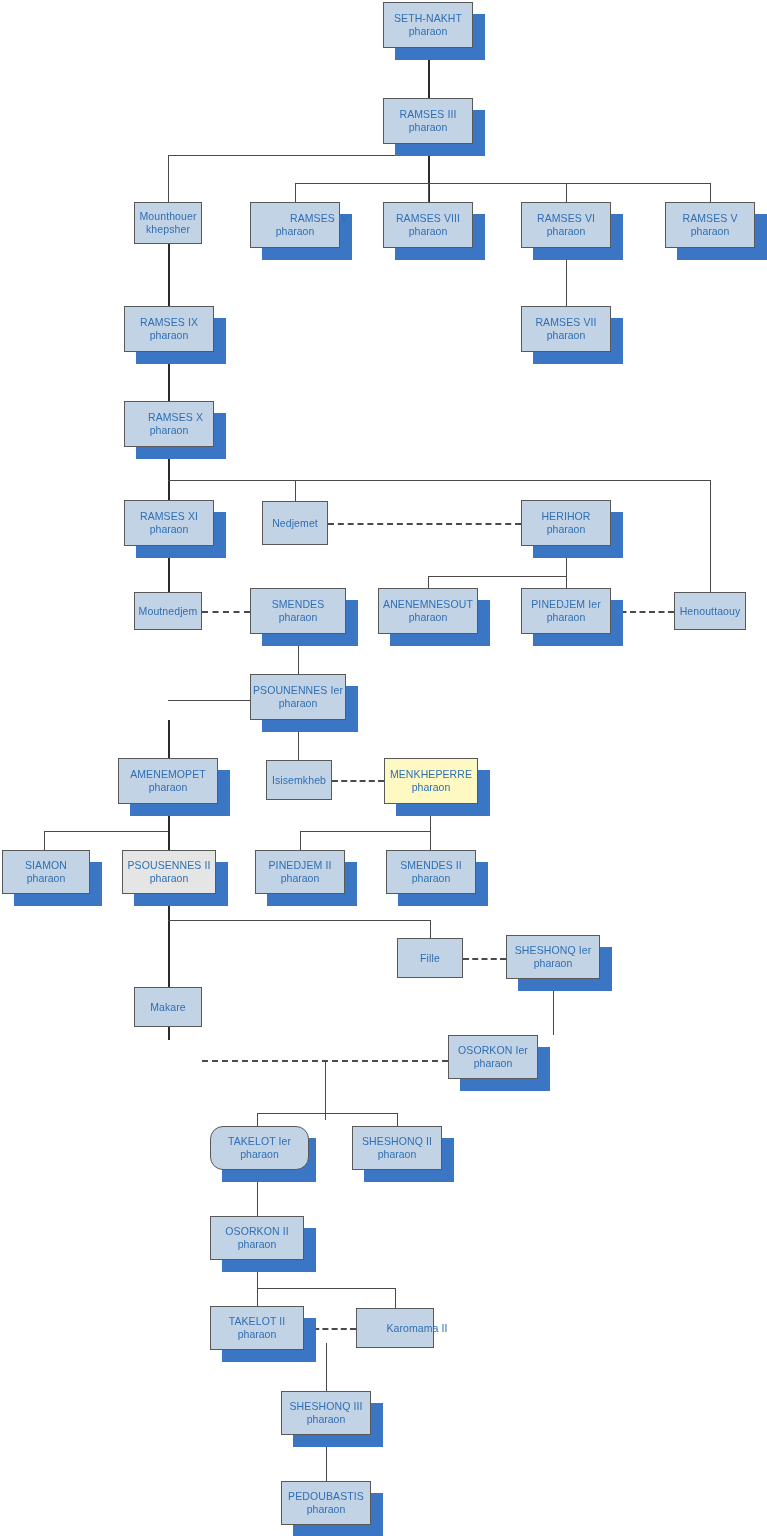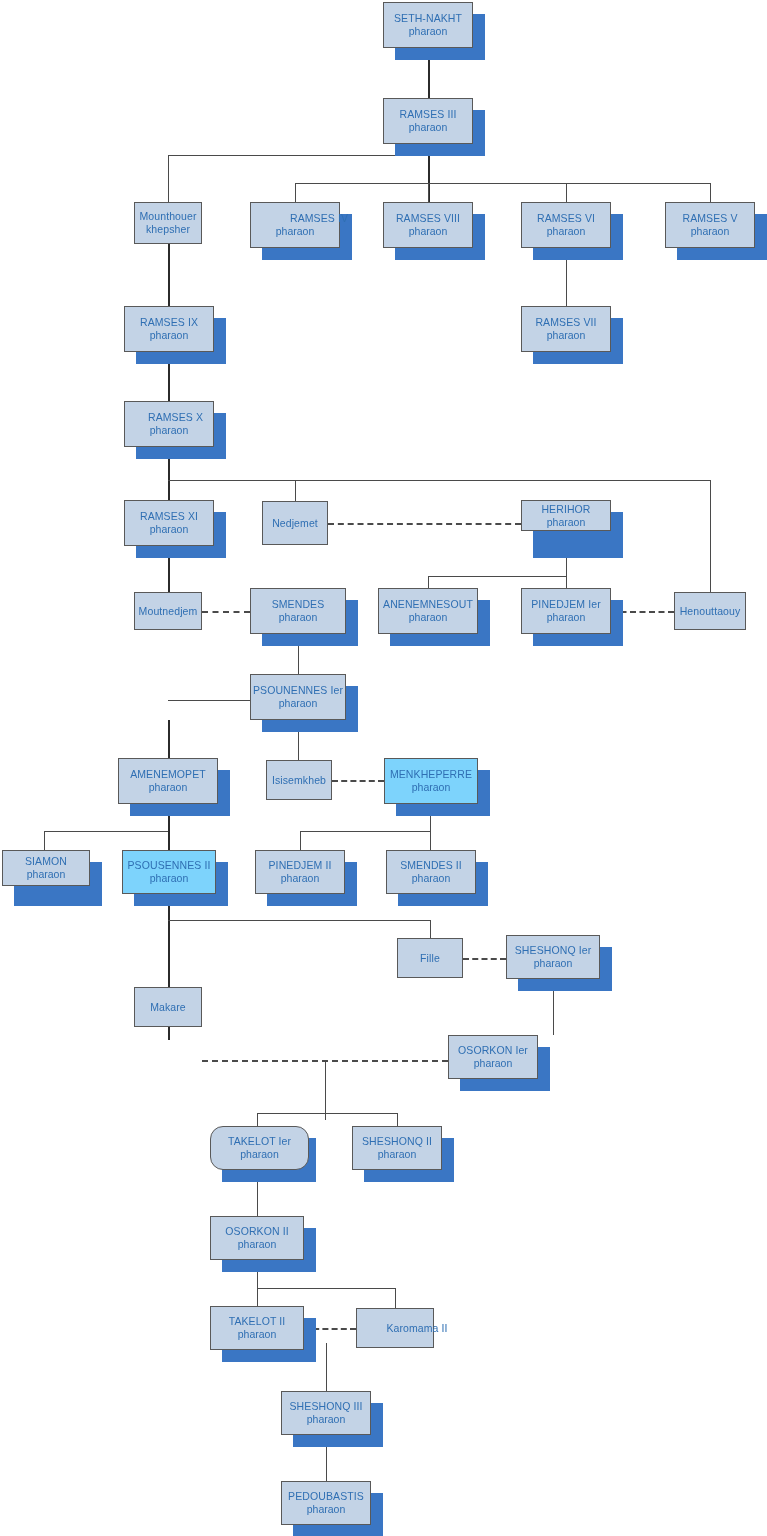--- a/index.html
+++ b/index.html
@@ -128,21 +128,21 @@
     </div>
     <div class="shadow" style="left: 136px; top: 512px; width: 90px; height: 46px; background: rgb(58, 118, 196);"></div>
     <div class="node" style="left: 124px; top: 500px; width: 90px; height: 46px; background: rgb(195, 211, 230); border-color: rgb(89, 89, 89);">
       <div class="nm" style="color: rgb(47, 111, 179);">RAMSES XI</div>
       <div class="rl" style="color: rgb(47, 111, 179);">pharaon</div>
     </div>
     <div class="node" style="left: 262px; top: 501px; width: 66px; height: 44px; background: rgb(195, 211, 230); border-color: rgb(89, 89, 89);">
       <div class="nm" style="color: rgb(47, 111, 179);">Nedjemet</div>
     </div>
     <div class="shadow" style="left: 533px; top: 512px; width: 90px; height: 46px; background: rgb(58, 118, 196);"></div>
-    <div class="node" style="left: 521px; top: 500px; width: 90px; height: 31px; background: rgb(195, 211, 230); border-color: rgb(89, 89, 89);">
+    <div class="node" style="left: 521px; top: 500px; width: 90px; height: 46px; background: rgb(195, 211, 230); border-color: rgb(89, 89, 89);">
       <div class="nm" style="color: rgb(47, 111, 179);">HERIHOR</div>
       <div class="rl" style="color: rgb(47, 111, 179);">pharaon</div>
     </div>
     <div class="node" style="left: 134px; top: 592px; width: 68px; height: 38px; background: rgb(195, 211, 230); border-color: rgb(89, 89, 89);">
       <div class="nm" style="color: rgb(47, 111, 179);">Moutnedjem</div>
     </div>
     <div class="shadow" style="left: 262px; top: 600px; width: 96px; height: 46px; background: rgb(58, 118, 196);"></div>
     <div class="node" style="left: 250px; top: 588px; width: 96px; height: 46px; background: rgb(195, 211, 230); border-color: rgb(89, 89, 89);">
       <div class="nm" style="color: rgb(47, 111, 179);">SMENDES</div>
       <div class="rl" style="color: rgb(47, 111, 179);">pharaon</div>
@@ -167,31 +167,31 @@
     </div>
     <div class="shadow" style="left: 130px; top: 770px; width: 100px; height: 46px; background: rgb(58, 118, 196);"></div>
     <div class="node" style="left: 118px; top: 758px; width: 100px; height: 46px; background: rgb(195, 211, 230); border-color: rgb(89, 89, 89);">
       <div class="nm" style="color: rgb(47, 111, 179);">AMENEMOPET</div>
       <div class="rl" style="color: rgb(47, 111, 179);">pharaon</div>
     </div>
     <div class="node" style="left: 266px; top: 760px; width: 66px; height: 40px; background: rgb(195, 211, 230); border-color: rgb(89, 89, 89);">
       <div class="nm" style="color: rgb(47, 111, 179);">Isisemkheb</div>
     </div>
     <div class="shadow" style="left: 396px; top: 770px; width: 94px; height: 46px; background: rgb(58, 118, 196);"></div>
-    <div class="node" style="left: 384px; top: 758px; width: 94px; height: 46px; background: #7dd3fc; border-color: rgb(89, 89, 89);">
+    <div class="node" style="left: 384px; top: 758px; width: 94px; height: 46px; background: #fef9c3; border-color: rgb(89, 89, 89);">
       <div class="nm" style="color: rgb(47, 111, 179);">MENKHEPERRE</div>
       <div class="rl" style="color: rgb(47, 111, 179);">pharaon</div>
     </div>
     <div class="shadow" style="left: 14px; top: 862px; width: 88px; height: 44px; background: rgb(58, 118, 196);"></div>
-    <div class="node" style="left: 2px; top: 850px; width: 88px; height: 36px; background: rgb(195, 211, 230); border-color: rgb(89, 89, 89);">
+    <div class="node" style="left: 2px; top: 850px; width: 88px; height: 44px; background: rgb(195, 211, 230); border-color: rgb(89, 89, 89);">
       <div class="nm" style="color: rgb(47, 111, 179);">SIAMON</div>
       <div class="rl" style="color: rgb(47, 111, 179);">pharaon</div>
     </div>
     <div class="shadow" style="left: 134px; top: 862px; width: 94px; height: 44px; background: rgb(58, 118, 196);"></div>
-    <div class="node" style="left: 122px; top: 850px; width: 94px; height: 44px; background: #7dd3fc; border-color: rgb(89, 89, 89);">
+    <div class="node" style="left: 122px; top: 850px; width: 94px; height: 44px; background: #e5e5e5; border-color: rgb(89, 89, 89);">
       <div class="nm" style="color: rgb(47, 111, 179);">PSOUSENNES II</div>
       <div class="rl" style="color: rgb(47, 111, 179);">pharaon</div>
     </div>
     <div class="shadow" style="left: 267px; top: 862px; width: 90px; height: 44px; background: rgb(58, 118, 196);"></div>
     <div class="node" style="left: 255px; top: 850px; width: 90px; height: 44px; background: rgb(195, 211, 230); border-color: rgb(89, 89, 89);">
       <div class="nm" style="color: rgb(47, 111, 179);">PINEDJEM II</div>
       <div class="rl" style="color: rgb(47, 111, 179);">pharaon</div>
     </div>
     <div class="shadow" style="left: 398px; top: 862px; width: 90px; height: 44px; background: rgb(58, 118, 196);"></div>
     <div class="node" style="left: 386px; top: 850px; width: 90px; height: 44px; background: rgb(195, 211, 230); border-color: rgb(89, 89, 89);">

